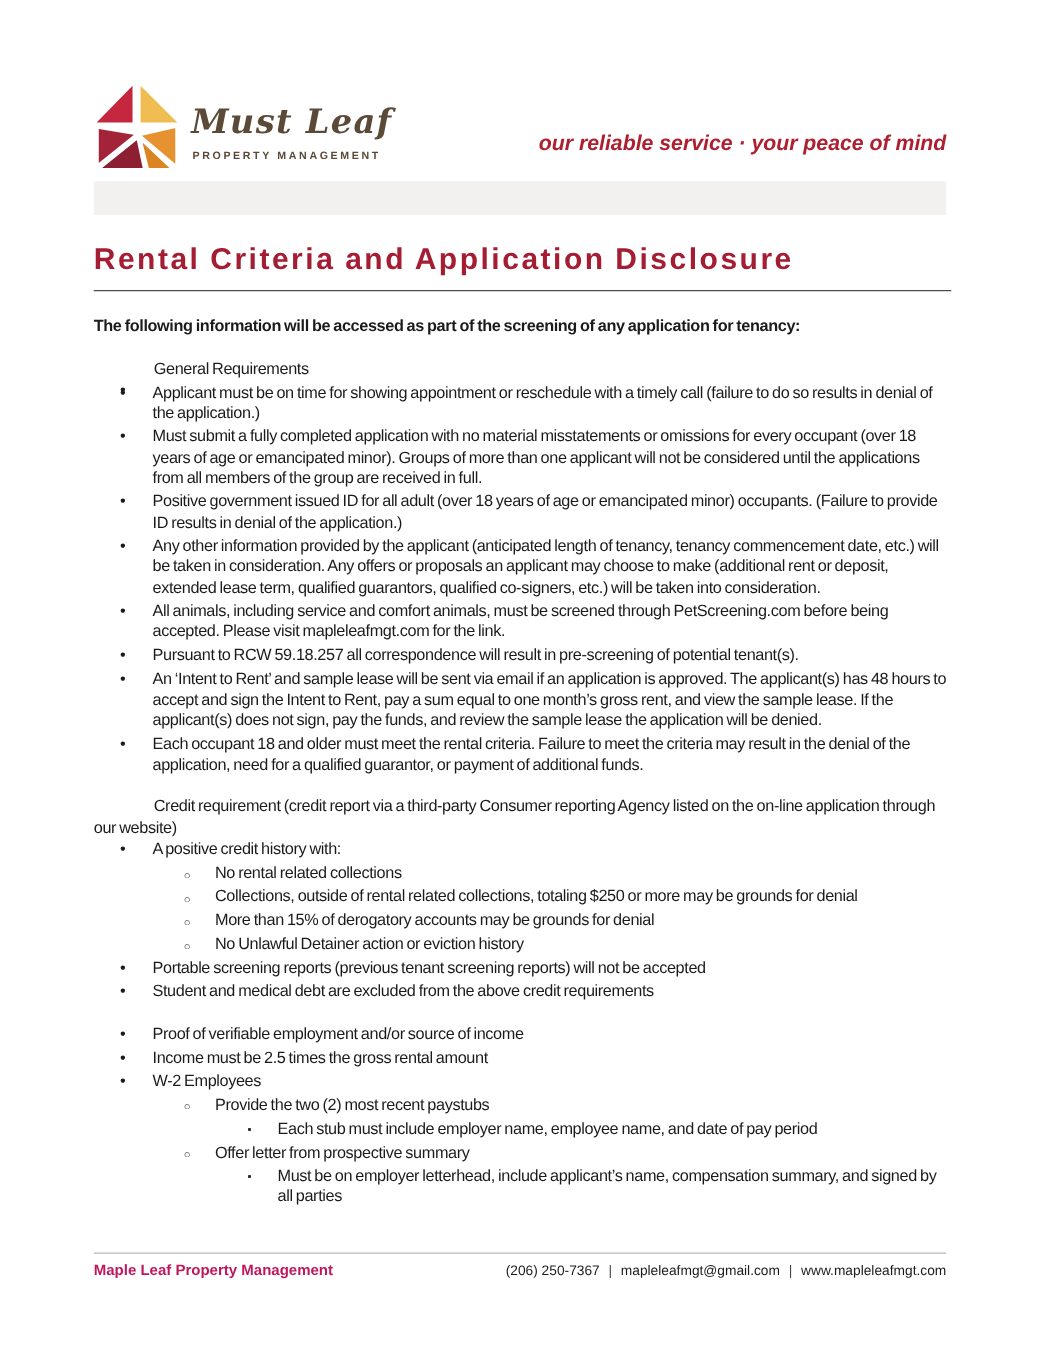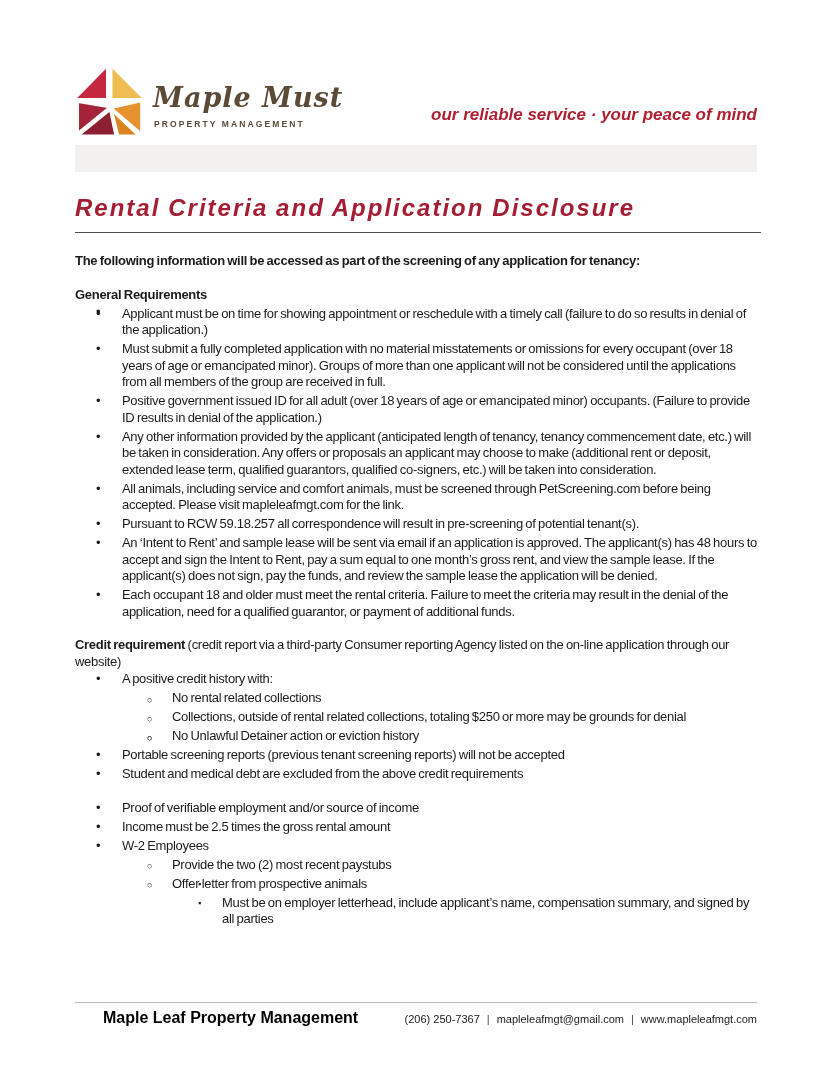--- a/index.html
+++ b/index.html
@@ -26,66 +26,66 @@
     position:absolute; right:78px; top:105px;
     font-family:Liberation Sans, sans-serif; font-style:italic; font-weight:600;
     font-size:17px; color:#ae1f2f; white-space:nowrap;
   }
   .gray-band { position:absolute; left:75px; top:145px; width:682px; height:27px; background:#f2f1ef; }
 
   
   .doc { position:absolute; left:75px; top:193px; width:686px; }
   h1.doc-title {
     margin:0; font-size:24px; font-weight:700; letter-spacing:2px;
-    color:#a41d33; line-height:1.25; white-space:nowrap;font-style:italic;
+    color:#a41d33; line-height:1.25; white-space:nowrap;
   }
   .title-rule { border:none; border-top:1.5px solid #4d4d4d; margin:9px 0 0 0; }
   .intro { margin:20px 0 0 0; font-weight:700; }
 
   .doc, .doc p, .li, .sec-heading { font-size:13px; line-height:16.5px; letter-spacing:-0.3px; word-spacing:-0.8px; }
 
   .doc-section { margin-top:17px; }
   .sec-heading { margin:0 0 1px 0; }
-  .sec-heading .hb { font-weight:700; }
+  .sec-heading .hb { font-weight:400;margin-left:48px; }
   .sec-heading .hs { font-weight:400; }
 
   .li { position:relative; margin-bottom:2.5px; }
   .li .bullet { position:absolute; color:#1b1b1b; }
   .li.lvl1 { padding-left:47px; }
   .li.lvl1 .bullet { left:21px; top:0; font-size:13px; }
   .li.lvl2 { padding-left:97px; }
   .li.lvl2 .bullet { left:72px; top:1.5px; font-size:9px; }
   .li.lvl3 { padding-left:147px; }
   .li.lvl3 .bullet { left:123px; top:0.5px; font-size:9px; }
 
   
   .footer-rule { position:absolute; left:75px; top:1002px; width:682px; border:none; border-top:1px solid #b9b9b9; margin:0; }
   .footer {
     position:absolute; left:75px; top:1009px; width:682px;
     display:flex; justify-content:space-between; align-items:baseline;
   }
-  .f-company { font-size:16px; font-weight:700; color:#000000;margin-left:28px; }
+  .f-company { font-size:12px; font-weight:700; color:#be185d; }
   .f-contact { font-size:11px; color:#1b1b1b; }
   .f-contact .sep { margin:0 7px; color:#444; }
 </style>
 </head>
 <body>
 
 <div class="page">
 
   <header class="letterhead">
     <svg class="house-icon" viewBox="0 0 100 100" xmlns="http://www.w3.org/2000/svg">
       <polygon points="46,3 4,46 46,46" fill="#c5283e" stroke="#ffffff" stroke-width="2.5" stroke-linejoin="round"></polygon>
       <polygon points="52,3 95,46 52,46" fill="#efbd52" stroke="#ffffff" stroke-width="2.5" stroke-linejoin="round"></polygon>
       <polygon points="8,50 49,57 8,90" fill="#a52339" stroke="#ffffff" stroke-width="2.5" stroke-linejoin="round"></polygon>
       <polygon points="9,94 50,61 57,94" fill="#8c1f31" stroke="#ffffff" stroke-width="2.5" stroke-linejoin="round"></polygon>
       <polygon points="91,49 52,58 91,91" fill="#e79230" stroke="#ffffff" stroke-width="2.5" stroke-linejoin="round"></polygon>
       <polygon points="61,94 53,62 87,94" fill="#db8422" stroke="#ffffff" stroke-width="2.5" stroke-linejoin="round"></polygon>
     </svg>
-    <div class="brand">Maple Must</div>
+    <div class="brand">Must Leaf</div>
     <div class="brand-sub">PROPERTY MANAGEMENT</div>
     <div class="tagline">our reliable service · your peace of mind</div>
     <div class="gray-band"></div>
   </header>
 
   <main class="doc">
     <h1 class="doc-title">Rental Criteria and Application Disclosure</h1>
     <hr class="title-rule">
     <p class="intro">The following information will be accessed as part of the screening of any application for tenancy:</p>
     <div id="sections-host">
@@ -99,32 +99,32 @@
           <div class="li lvl1"><span class="bullet">•</span><span class="li-text">All animals, including service and comfort animals, must be screened through PetScreening.com before being accepted. Please visit mapleleafmgt.com for the link.</span></div>
           <div class="li lvl1"><span class="bullet">•</span><span class="li-text">Pursuant to RCW 59.18.257 all correspondence will result in pre-screening of potential tenant(s).</span></div>
           <div class="li lvl1"><span class="bullet">•</span><span class="li-text">An ‘Intent to Rent’ and sample lease will be sent via email if an application is approved. The applicant(s) has 48 hours to accept and sign the Intent to Rent, pay a sum equal to one month’s gross rent, and view the sample lease. If the applicant(s) does not sign, pay the funds, and review the sample lease the application will be denied.</span></div>
           <div class="li lvl1"><span class="bullet">•</span><span class="li-text">Each occupant 18 and older must meet the rental criteria. Failure to meet the criteria may result in the denial of the application, need for a qualified guarantor, or payment of additional funds.</span></div>
         </section>
         <section class="doc-section">
           <div class="sec-heading"><span class="hb">Credit requirement</span><span class="hs"> (credit report via a third-party Consumer reporting Agency listed on the on-line application through our website)</span></div>
           <div class="li lvl1"><span class="bullet">•</span><span class="li-text">A positive credit history with:</span></div>
           <div class="li lvl2"><span class="bullet">○</span><span class="li-text">No rental related collections</span></div>
           <div class="li lvl2"><span class="bullet">○</span><span class="li-text">Collections, outside of rental related collections, totaling $250 or more may be grounds for denial</span></div>
-          <div class="li lvl2"><span class="bullet">○</span></div>
+          <div class="li lvl2"><span class="bullet">○</span><span class="li-text">More than 15% of derogatory accounts may be grounds for denial</span></div>
           <div class="li lvl2"><span class="bullet">○</span><span class="li-text">No Unlawful Detainer action or eviction history</span></div>
           <div class="li lvl1"><span class="bullet">•</span><span class="li-text">Portable screening reports (previous tenant screening reports) will not be accepted</span></div>
           <div class="li lvl1"><span class="bullet">•</span><span class="li-text">Student and medical debt are excluded from the above credit requirements</span></div>
         </section>
         <section class="doc-section">
           <div class="li lvl1"><span class="bullet">•</span><span class="li-text">Proof of verifiable employment and/or source of income</span></div>
           <div class="li lvl1"><span class="bullet">•</span><span class="li-text">Income must be 2.5 times the gross rental amount</span></div>
           <div class="li lvl1"><span class="bullet">•</span><span class="li-text">W-2 Employees</span></div>
           <div class="li lvl2"><span class="bullet">○</span><span class="li-text">Provide the two (2) most recent paystubs</span></div>
-          <div class="li lvl3"><span class="bullet">▪</span></div>
-          <div class="li lvl2"><span class="bullet">○</span><span class="li-text">Offer letter from prospective animals</span></div>
+          <div class="li lvl3"><span class="bullet">▪</span><span class="li-text">Each stub must include employer name, employee name, and date of pay period</span></div>
+          <div class="li lvl2"><span class="bullet">○</span><span class="li-text">Offer letter from prospective summary</span></div>
           <div class="li lvl3"><span class="bullet">▪</span><span class="li-text">Must be on employer letterhead, include applicant’s name, compensation summary, and signed by all parties</span></div>
         </section>
       </div>
   </main>
 
   <hr class="footer-rule">
   <footer class="footer">
     <div class="f-company">Maple Leaf Property Management</div>
     <div class="f-contact">
       <span>(206) 250-7367</span><span class="sep">|</span><span>mapleleafmgt@gmail.com</span><span class="sep">|</span><span>www.mapleleafmgt.com</span>

